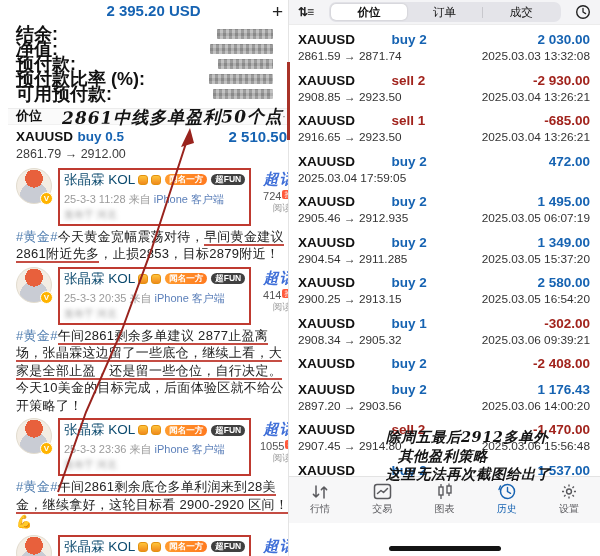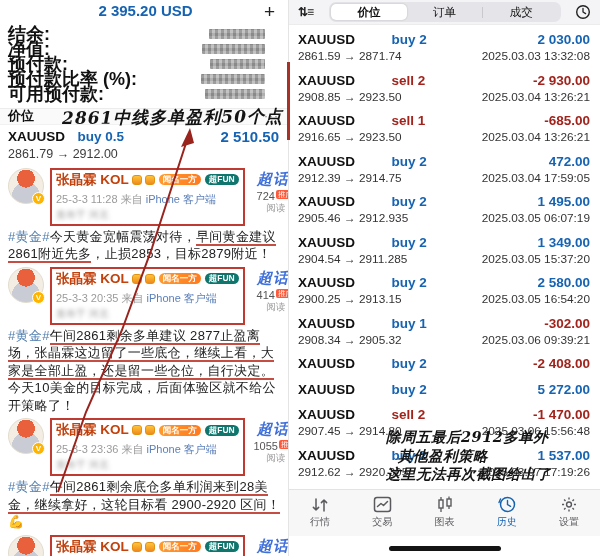--- a/index.html
+++ b/index.html
@@ -2,21 +2,21 @@
 <html><head>
 <meta charset="utf-8">
 <style>
   * { margin:0; padding:0; box-sizing:border-box; }
   html,body { background:#fff; }
   .app {
     position:relative; width:600px; height:556px; overflow:hidden;
     font-family:"Liberation Sans", sans-serif; background:#fff; color:#1a1a1a;
   }
   
-  .left { position:absolute; left:0; top:0; width:291px; height:556px; background:#fff; }
+  .left { position:absolute; left:8px; top:0; width:291px; height:556px; background:#fff; }
   .balance-row { position:relative; height:23px; text-align:center; padding-top:2px; }
   .balance { color:#1663b2; font-weight:bold; font-size:15px; }
   .plus-btn { position:absolute; right:16px; top:1px; font-size:19px; color:#222; font-weight:normal; }
   .acct { padding:4px 26px 0 8px; }
   .acct-row { display:flex; justify-content:space-between; align-items:center; height:14.8px; }
   .acct-label { font-size:18px; font-weight:bold; color:#111; }
   .mosaic {
     display:inline-block; height:10px; border-radius:1px;
     background:
       repeating-linear-gradient(90deg, rgba(120,120,120,.55) 0 3px, rgba(190,190,190,.55) 3px 6px),
@@ -26,44 +26,44 @@
   .m1{width:56px;} .m2{width:63px;} .m3{width:55px;} .m4{width:60px;} .m5{width:64px;}
   .sec-head {
     margin-top:7px; height:17px; display:flex; justify-content:space-between; align-items:center;
     padding:0 12px 0 8px; background:#fafafa; border-top:1px solid #ececec; border-bottom:1px solid #f1f1f1;
   }
   .sec-title { font-size:13px; font-weight:bold; color:#111; }
   .sec-menu { color:#777; font-size:12px; letter-spacing:1px; }
   .position { padding:2px 12px 2px 8px; }
   .pos-1 { display:flex; justify-content:space-between; align-items:flex-end; }
   .pos-sym { font-size:13.5px; font-weight:bold; color:#111; }
-  .pos-side { font-size:13.5px; font-weight:bold; color:#1663b2; margin-left:8px; }
+  .pos-side { font-size:13.5px; font-weight:bold; color:#1663b2; margin-left:0; }
   .pos-profit { font-size:15px; font-weight:bold; color:#1663b2; }
   .pos-2 { font-size:12.5px; color:#3c3c3c; margin-top:2px; }
   
   .posts { margin-top:2px; }
   .post { padding:3px 8px 1px 8px; }
   .post-head { display:flex; min-height:44px; }
   .avatar { position:relative; width:36px; height:36px; flex:0 0 36px; border-radius:50%;
     background: radial-gradient(circle at 50% 28%, #e8603c 0 9px, transparent 9px),
                 radial-gradient(circle at 50% 80%, #c9ccd4 0 14px, transparent 14px),
                 #f3ede4; border:1px solid #e2dccf; }
   .avatar::after { content:"V"; position:absolute; right:-2px; bottom:-2px; width:11px; height:11px;
     background:#ffb400; color:#fff; font-size:8px; font-weight:bold; text-align:center; line-height:11px;
     border-radius:50%; border:1px solid #fff; }
   .head-mid { flex:1; margin-left:6px; }
   .name-box { display:inline-block; border:2px solid #bf3a30; padding:1px 4px 2px 4px; }
   .name-line { display:flex; align-items:center; white-space:nowrap; }
-  .kol-name { color:#c2410c; font-size:13.5px; font-weight:bold; }
+  .kol-name { color:#0c4a6e; font-size:13.5px; font-weight:normal; }
   .medal { display:inline-block; width:10px; height:10px; border-radius:3px; margin-left:3px;
     background:linear-gradient(180deg,#ffc43b,#f08a1d); border:1px solid #e2920f; }
   .pill { display:inline-block; margin-left:4px; font-size:8.5px; line-height:11px; color:#fff;
     border-radius:6px; padding:0 4px; font-weight:bold; white-space:nowrap; }
   .pill-orange { background:linear-gradient(90deg,#ff9b2e,#ff7a1f); }
-  .pill-red { background:#0f766e; }
+  .pill-red { background:#404040; }
   .date-line { font-size:11px; color:#9b9b9b; margin-top:3px; white-space:nowrap; }
   .date-line .client { color:#5b7fb9; }
   .origin-line { font-size:10px; color:#9b9b9b; margin-top:1px; filter:blur(2px); }
   .head-right { flex:0 0 62px; text-align:center; padding-top:2px; }
   .chao-logo { color:#3f6fd8; font-weight:bold; font-style:italic; font-size:15px; letter-spacing:1px; }
   .chao-plus { font-size:9px; vertical-align:top; color:#3f6fd8; }
   .reads-line { font-size:11px; color:#555; margin-top:1px; white-space:nowrap; }
   .promo { display:inline-block; background:#ff5a3c; color:#fff; font-size:7.5px; line-height:9px;
     border-radius:2px; padding:0 2px; vertical-align:top; margin-left:1px; }
   .reads-label { font-size:9.5px; color:#999; }
@@ -83,21 +83,21 @@
   .hrow { margin-bottom:7.5px; }
   .hrow-1 { display:flex; justify-content:space-between; align-items:baseline; }
   .hsym { font-size:13.5px; font-weight:bold; color:#111; }
   .hside { font-size:13.5px; font-weight:bold; margin-left:4px;padding-left:28px; }
   .hside.buy { color:#1663b2; }
   .hside.sell { color:#a1231c; }
   .hprofit { font-size:13.5px; font-weight:bold; color:#1663b2; }
   .hprofit.neg { color:#a1231c; }
   .hrow-2 { display:flex; justify-content:space-between; font-size:11.8px; color:#333; margin-top:1px; }
   
-  .tabbar { position:absolute; left:0; right:0; top:489px; height:47px; background:#f7f7f8;
+  .tabbar { position:absolute; left:0; right:0; top:476px; height:47px; background:#f7f7f8;
     border-top:1px solid #e3e3e3; display:flex; }
   .tab { flex:1; text-align:center; padding-top:5px; color:#5a5a5e; }
   .tab .ticon { height:19px; display:flex; align-items:center; justify-content:center; }
   .tab .tlabel { font-size:10px; margin-top:1px; }
   .tab.active { color:#1663b2; }
   .tab svg { display:block; }
   .home-indicator { position:absolute; left:50%; transform:translateX(-50%); bottom:5px;
     width:112px; height:5px; background:#141414; border-radius:3px; }
   
   .hand { font-family:"DejaVu Serif", serif; font-style:italic; font-weight:600; color:#141414; }
@@ -333,21 +333,20 @@
 
   <div class="hrow">
     <div class="hrow-1">
       <span>
         <span class="hsym">XAUUSD</span>
         <span class="hside buy">buy 2</span>
       </span>
       <span class="hprofit">472.00</span>
     </div>
     <div class="hrow-2">
-      <span>2912.39 → 2914.75</span>
       <span>2025.03.04 17:59:05</span>
     </div>
   </div>
 
   <div class="hrow">
     <div class="hrow-1">
       <span>
         <span class="hsym">XAUUSD</span>
         <span class="hside buy">buy 2</span>
       </span>
@@ -410,21 +409,25 @@
       <span class="hprofit neg">-2 408.00</span>
     </div>
   </div>
 
   <div class="hrow">
     <div class="hrow-1">
       <span>
         <span class="hsym">XAUUSD</span>
         <span class="hside buy">buy 2</span>
       </span>
-      <span class="hprofit">5 272.00</span>
+      <span class="hprofit">1 176.43</span>
+    </div>
+    <div class="hrow-2">
+      <span>2897.20 → 2903.56</span>
+      <span>2025.03.06 14:00:20</span>
     </div>
   </div>
 
   <div class="hrow">
     <div class="hrow-1">
       <span>
         <span class="hsym">XAUUSD</span>
         <span class="hside sell">sell 2</span>
       </span>
       <span class="hprofit neg">-1 470.00</span>

